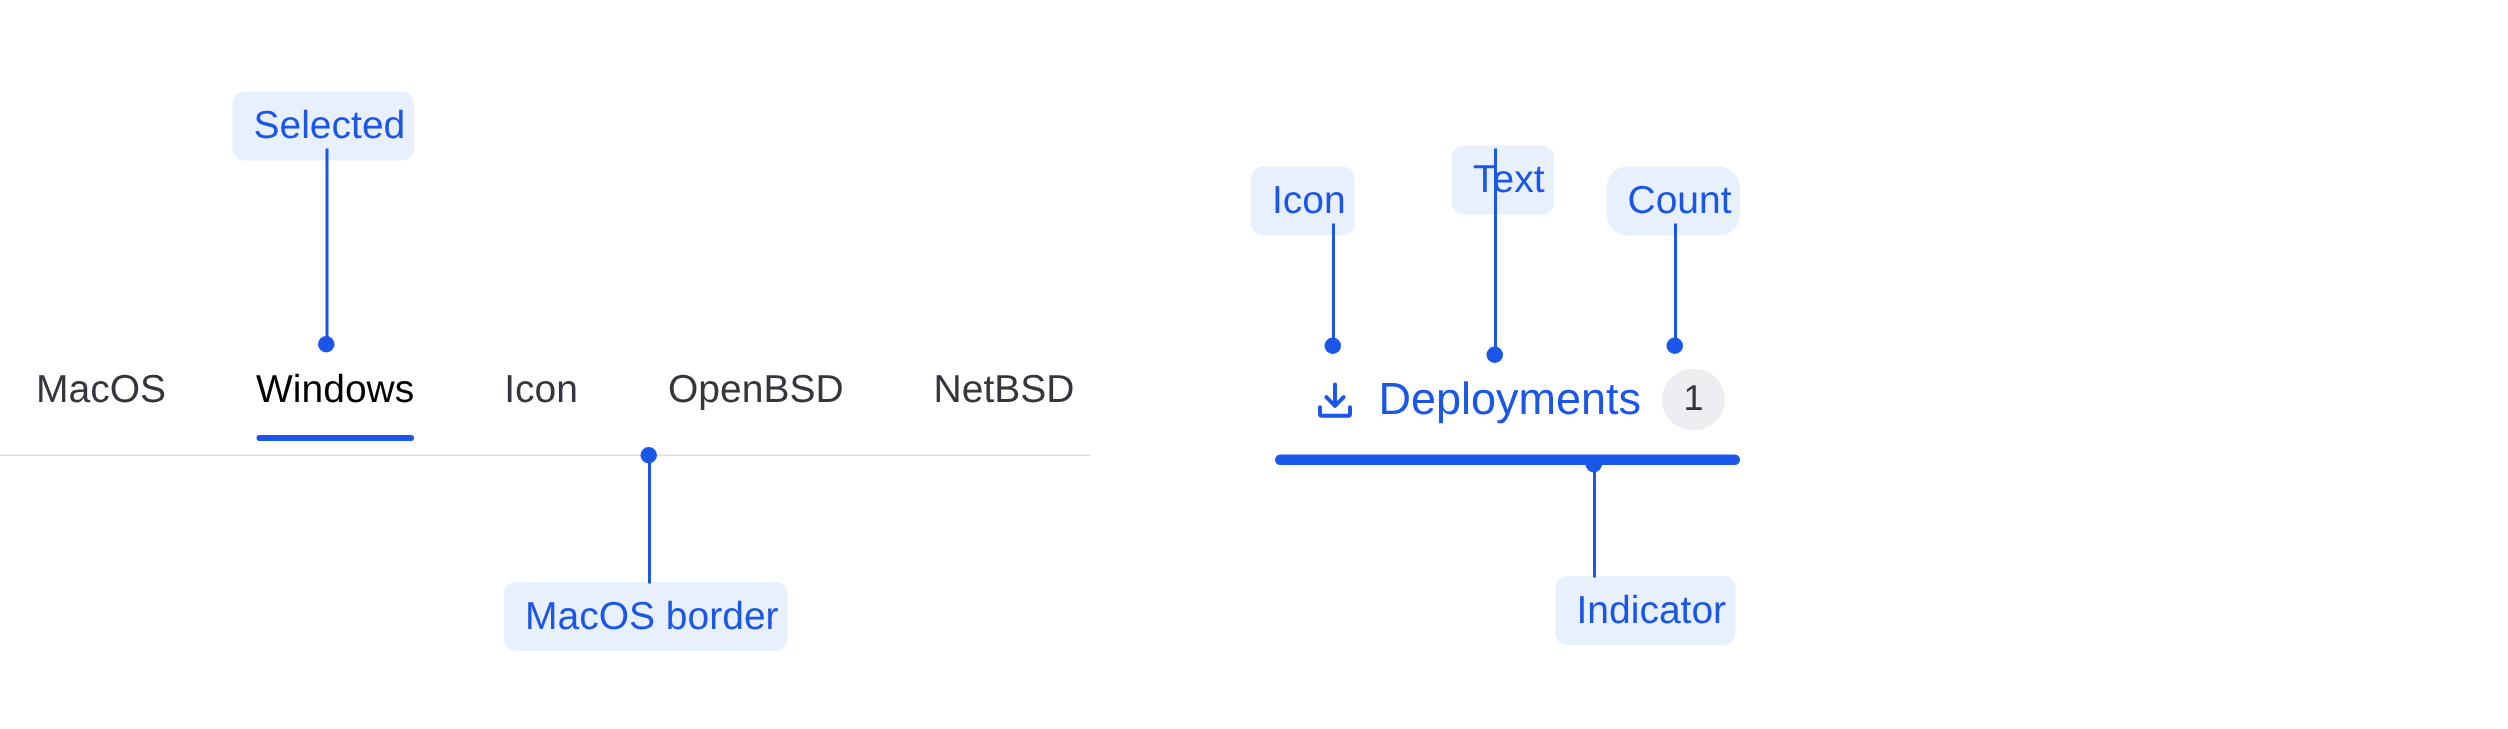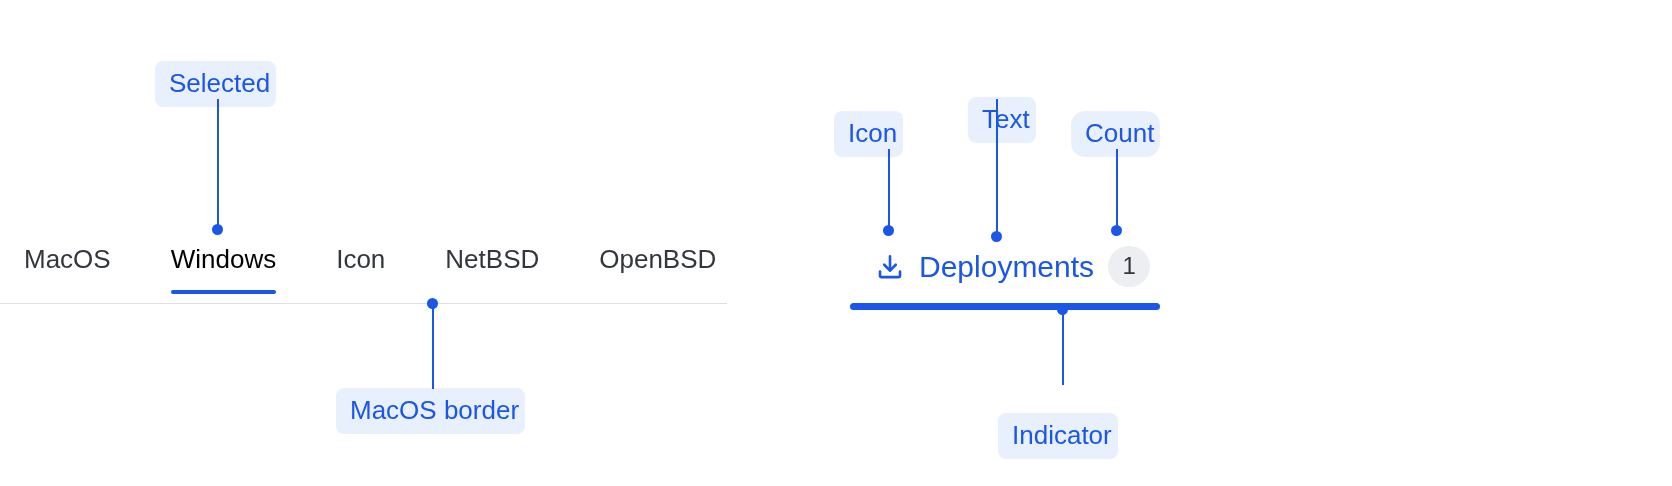--- a/index.html
+++ b/index.html
@@ -140,22 +140,22 @@
     border-radius: 4px;
   }
 </style>
 </head>
 <body>
 
 <div id="tabbar-classic">
   <button class="tab">MacOS</button>
   <button class="tab selected">Windows</button>
   <button class="tab">Icon</button>
+  <button class="tab">OpenBSD</button>
   <button class="tab">NetBSD</button>
-  <button class="tab">OpenBSD</button>
 </div>
 
 <div id="tabbar-rich">
   <button id="tab-deployments">
     <svg class="tab-icon" viewBox="0 0 24 24" fill="none" stroke="currentColor" stroke-width="2.1" stroke-linecap="round" stroke-linejoin="round">
       <path d="M12 3.5 V14.5"></path>
       <path d="M7.4 10.2 L12 14.9 L16.6 10.2"></path>
       <path d="M4 15.6 V19.2 a0.9 0.9 0 0 0 0.9 0.9 H19.1 a0.9 0.9 0 0 0 0.9 -0.9 V15.6"></path>
     </svg>
     <span class="tab-text">Deployments</span>
@@ -177,15 +177,15 @@
 <div class="leader-dot" style="left:883px; top:225px;"></div>
 
 <div class="callout" style="left:968px; top:61px;margin-top:36px;">Text</div>
 <div class="leader" style="left:996px; top:99px; height:138px;"></div>
 <div class="leader-dot" style="left:991px; top:231px;"></div>
 
 <div class="callout" style="left:1071px; top:111px;border-radius:14px;">Count</div>
 <div class="leader" style="left:1116px; top:149px; height:82px;"></div>
 <div class="leader-dot" style="left:1111px; top:225px;"></div>
 
-<div class="callout" style="left:998px; top:384px;margin-top:29px;">Indicator</div>
+<div class="callout" style="left:1037px; top:384px;">Indicator</div>
 <div class="leader" style="left:1062px; top:312px; height:73px;"></div>
 <div class="leader-dot" style="left:1057px; top:304px;"></div>
 
 </body></html>

